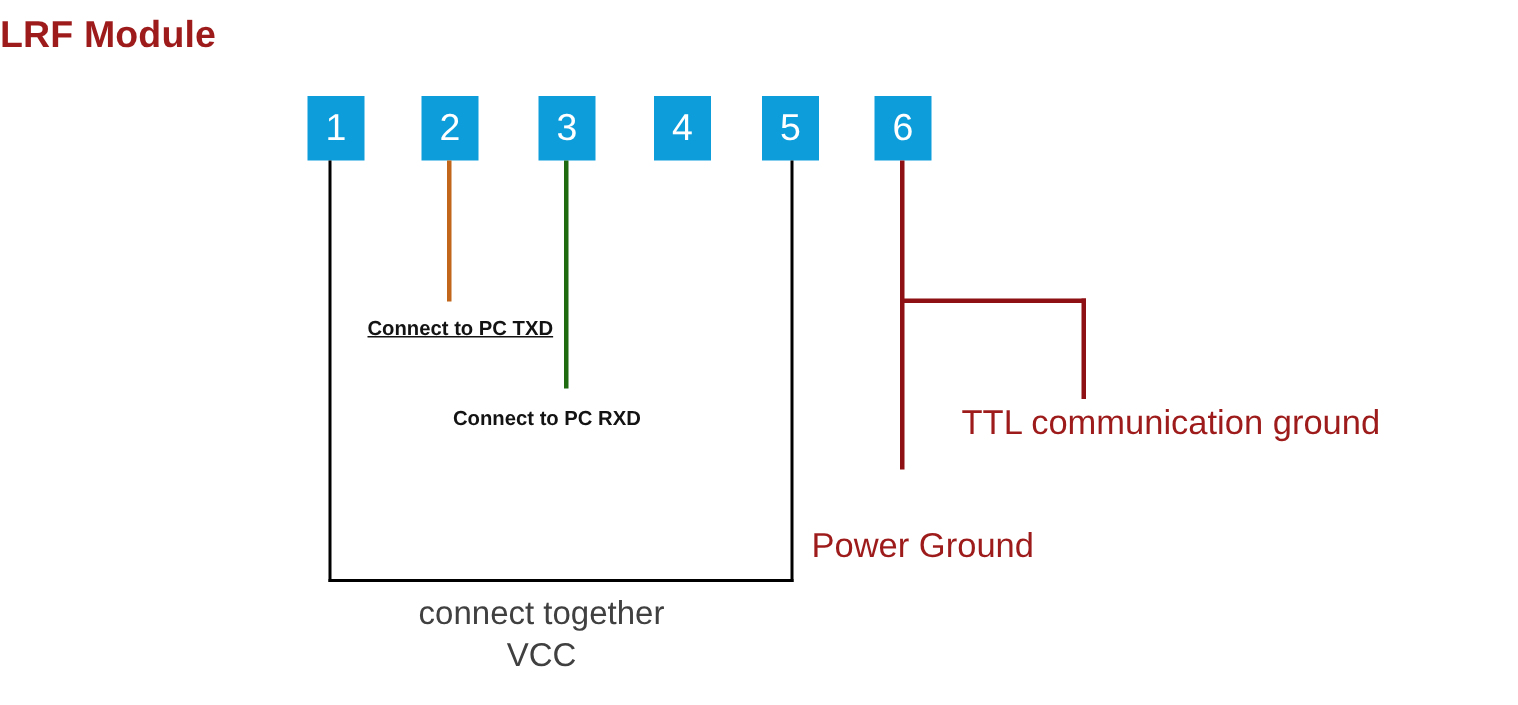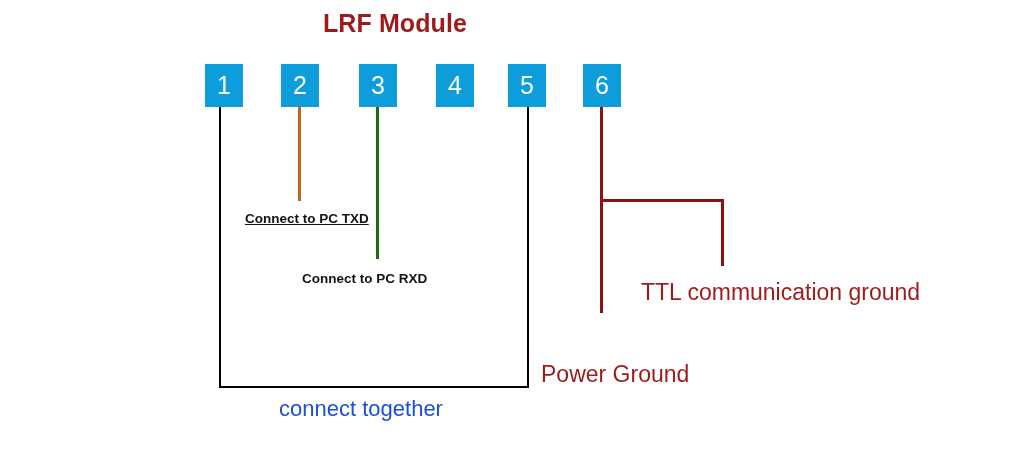--- a/index.html
+++ b/index.html
@@ -18,21 +18,20 @@
     height: 470px;
     background: #ffffff;
     overflow: hidden;
   }
   
   .title {
     position: absolute;
     left: 0;
     top: 9px;
     width: 790px;
-    text-align: center;
     font-size: 25px;
     font-weight: 700;
     color: #9e1b1b;
     letter-spacing: 0.1px;
     white-space: nowrap;
   }
   
   .pin-box {
     position: absolute;
     width: 38px;
@@ -62,27 +61,26 @@
     line-height: 1.15;
   }
   .label-small {
     font-size: 13.5px;
     font-weight: 700;
     color: #131313;
   }
   .label-big-dark {
     font-size: 22px;
     font-weight: 400;
-    color: #1d4ed8;
+    color: #404040;
   }
   .label-red {
     font-size: 23px;
     font-weight: 400;
     color: #9e1b1b;
-    margin-top: 11px;
   }
   .vcc-group {
     position: absolute;
     text-align: center;
     white-space: nowrap;
   }
   .vcc-group div { line-height: 1.28; }
 </style>
 </head>
 <body>
@@ -129,15 +127,16 @@
   <div class="label label-small" style="left:245px; top:211px;text-decoration:underline;">Connect to PC TXD</div>
 
   <div class="label label-small" style="left:302px; top:271px;">Connect to PC RXD</div>
 
   <div class="label label-red" style="left:641px; top:268px;">TTL communication ground</div>
 
   <div class="label label-red" style="left:541px; top:350px;">Power Ground</div>
 
   <div class="vcc-group" style="left:178px; top:395px; width:366px;">
     <div class="label-big-dark">connect together</div>
+    <div class="label-big-dark">VCC</div>
   </div>
 
 </div>
 
 </body></html>

